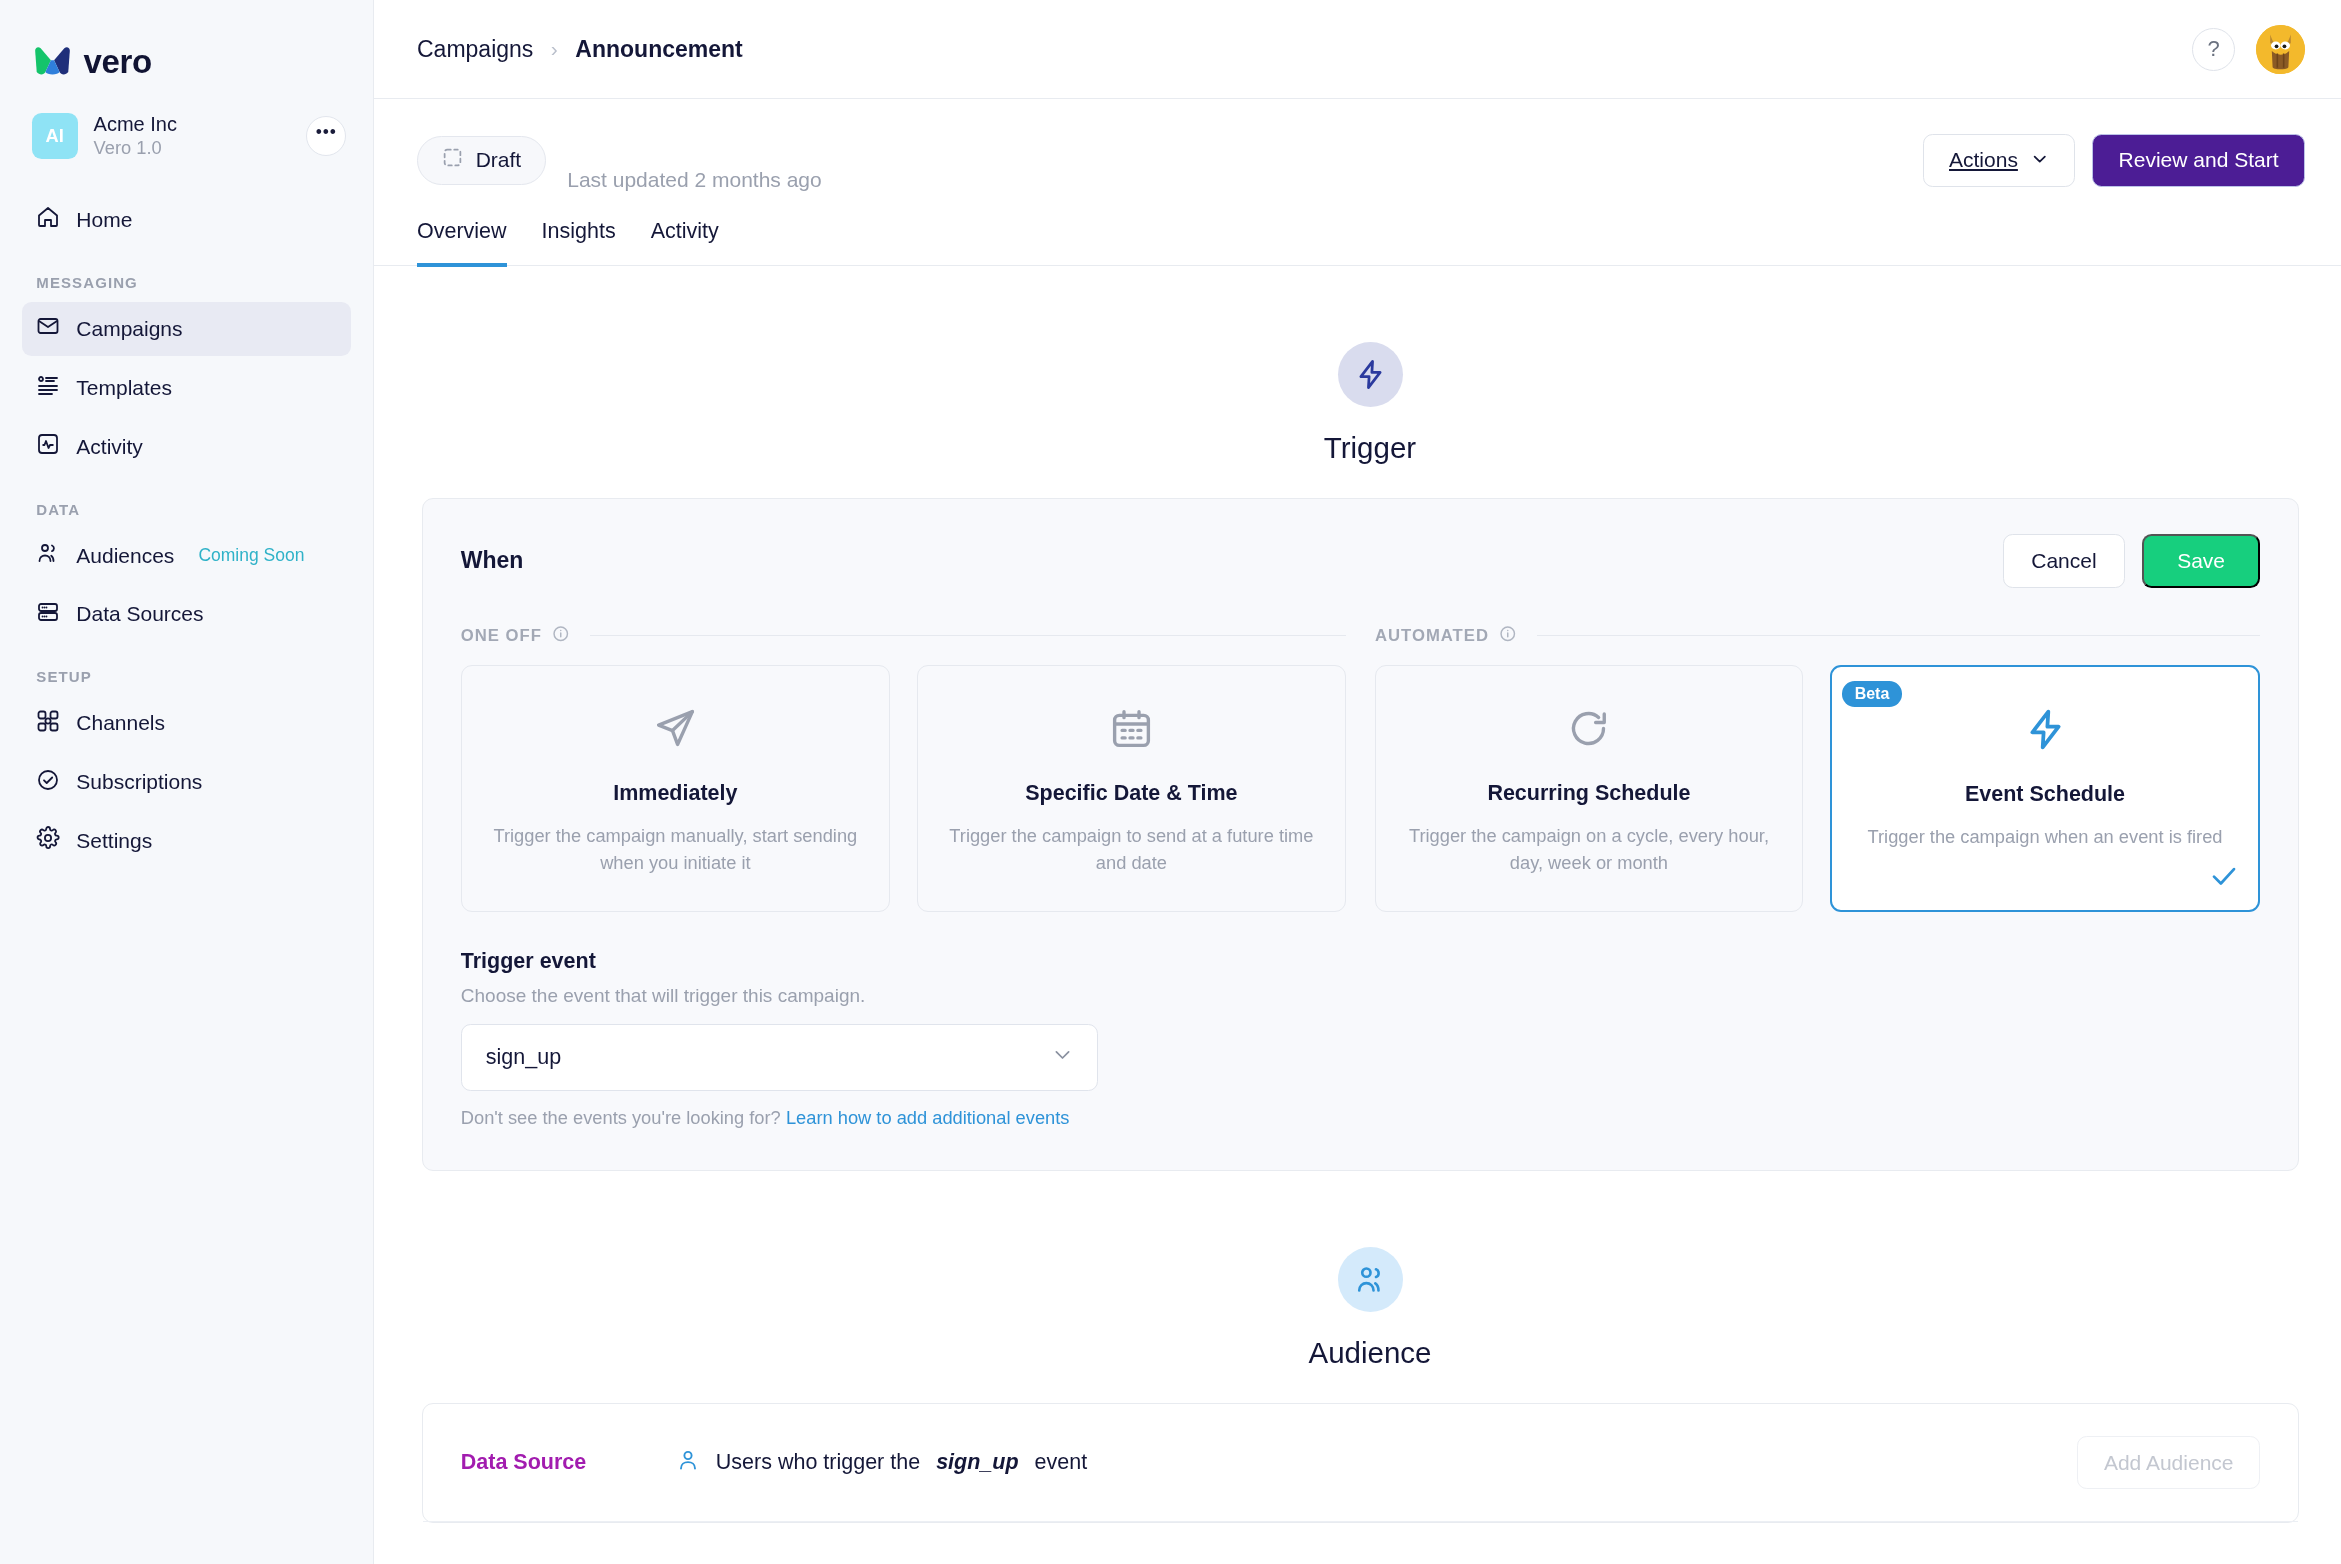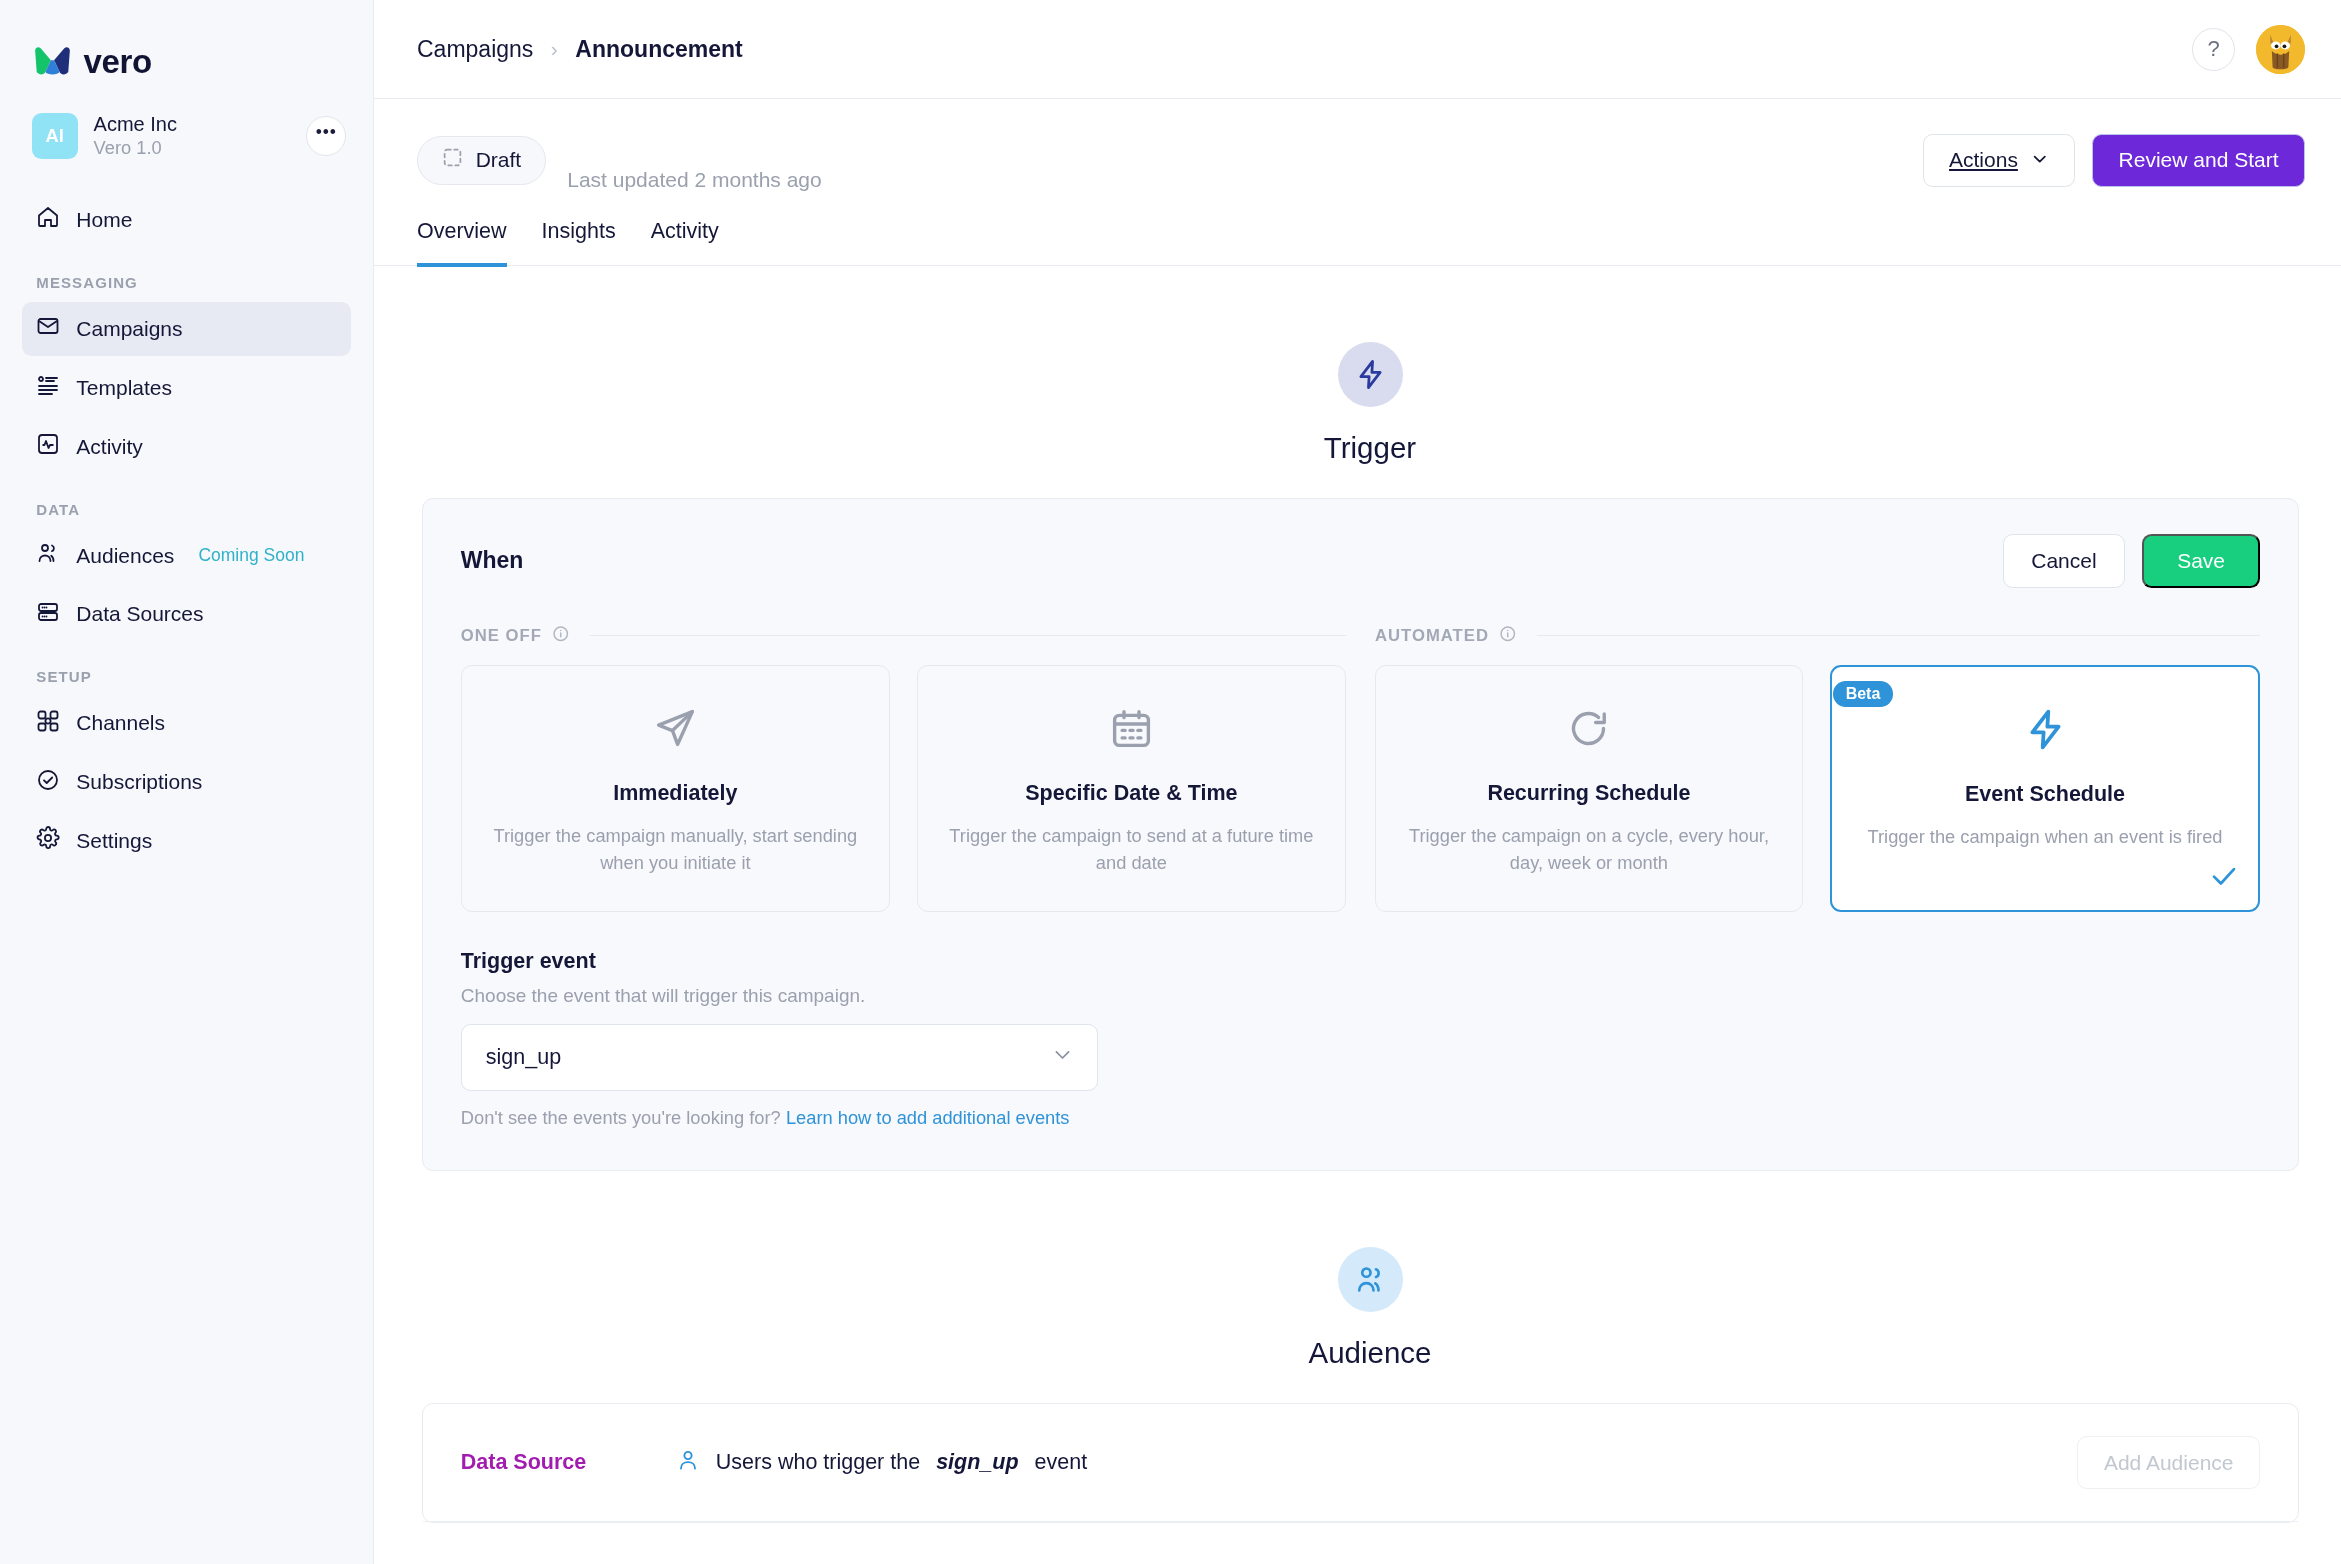--- a/index.html
+++ b/index.html
@@ -98,21 +98,21 @@
   }
   .pill svg { width: 21px; height: 21px; }
   .updated { font-size: 21px; color: #9aa0ae; margin-top: 40px; }
   .action-btns { display: flex; align-items: center; gap: 17.5px; }
   .btn {
     height: 53px; padding: 0 25.5px; border-radius: 9.6px;
     font-size: 21px; display: flex; align-items: center; gap: 12.7px;
     border: 0.8px solid transparent; background: #fff;
   }
   .btn-outline { border-color: #dfe3ea; color: #141738; text-decoration: underline; }
-  .btn-primary-disabled { background: #6d28d9; color: #ffffff; border-color: #bcc3e8; }
+  .btn-primary-disabled { background: #4c1d95; color: #ffffff; border-color: #bcc3e8; }
   .btn svg { width: 17.5px; height: 17.5px; }
 
   .tabs {
     display: flex; align-items: flex-end; gap: 35px;
     padding: 27px 37px 0 43px;
     border-bottom: 0.8px solid #e8ebf0; position: relative;
   }
   .tab {
     font-size: 21.5px; color: #141738; padding-bottom: 19px;
     border-bottom: 4px solid transparent; margin-bottom: -2.4px;
@@ -160,21 +160,21 @@
     background: #f8f9fc; padding: 35px 24px 32px;
     text-align: center; position: relative; min-height: 247px;
   }
   .opt-ico { height: 56px; display: flex; align-items: center; justify-content: center; margin-bottom: 24px; }
   .opt-ico svg { width: 45px; height: 45px; }
   .opt-name { font-size: 21.5px; font-weight: 700; color: #141738; margin-bottom: 17.5px; }
   .opt-desc { font-size: 18.3px; color: #9aa0ae; line-height: 1.45; }
   .opt.selected { background: #ffffff; border: 2.4px solid #2e93d8; }
   .opt.selected .opt-name { color: #141738; }
   .beta {
-    position: absolute; top: 14.3px; left: 1px;
+    position: absolute; top: 14.3px; left: 10px;
     background: #2e93d8; color: #fff; font-size: 16px; font-weight: 700;
     padding: 4px 12.7px; border-radius: 12.7px;
   }
   .check { position: absolute; right: 19px; bottom: 16px; }
   .check svg { width: 30px; height: 30px; }
 
   .field-block { padding: 37px 38px 41px 38px; }
   .field-label { font-size: 21.5px; font-weight: 700; color: #141738; margin-bottom: 11px; }
   .field-hint { font-size: 19px; color: #9aa0ae; margin-bottom: 17.5px; }
   .select {

